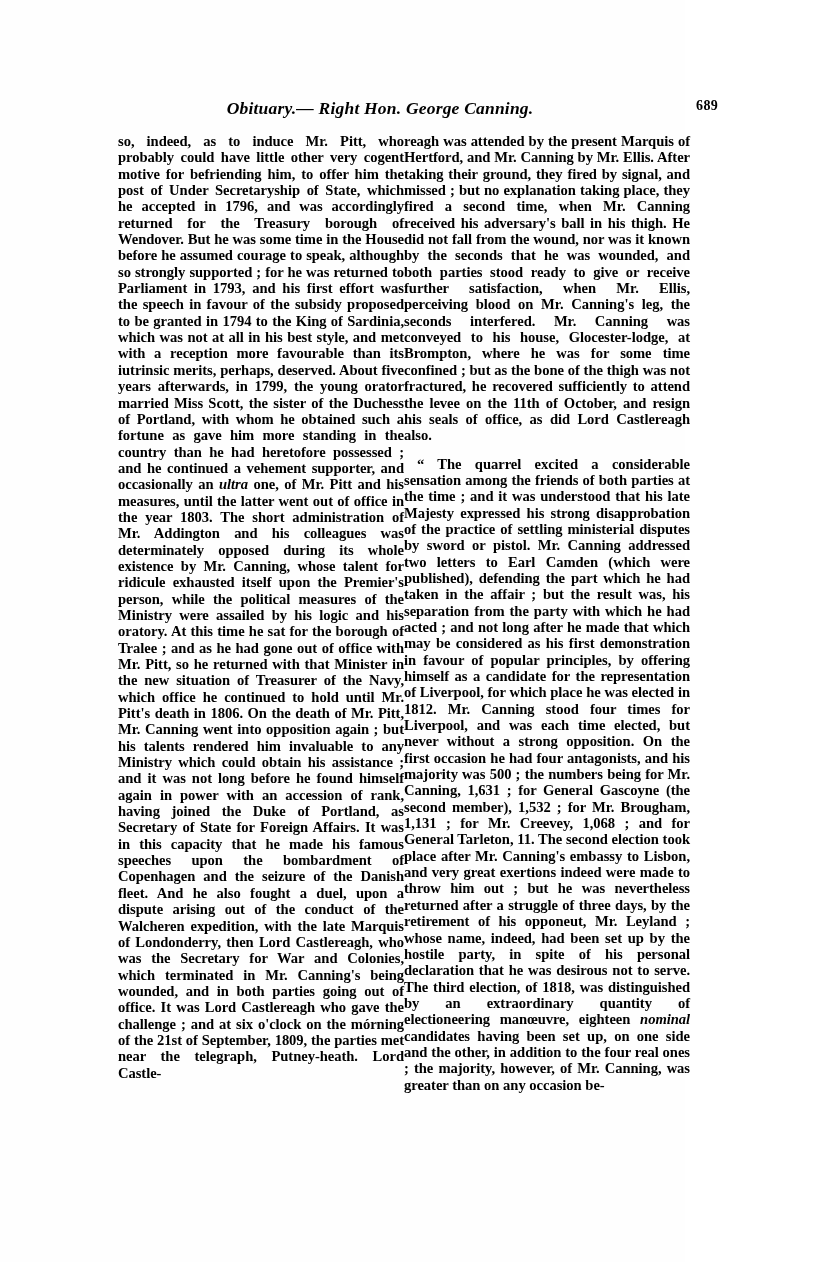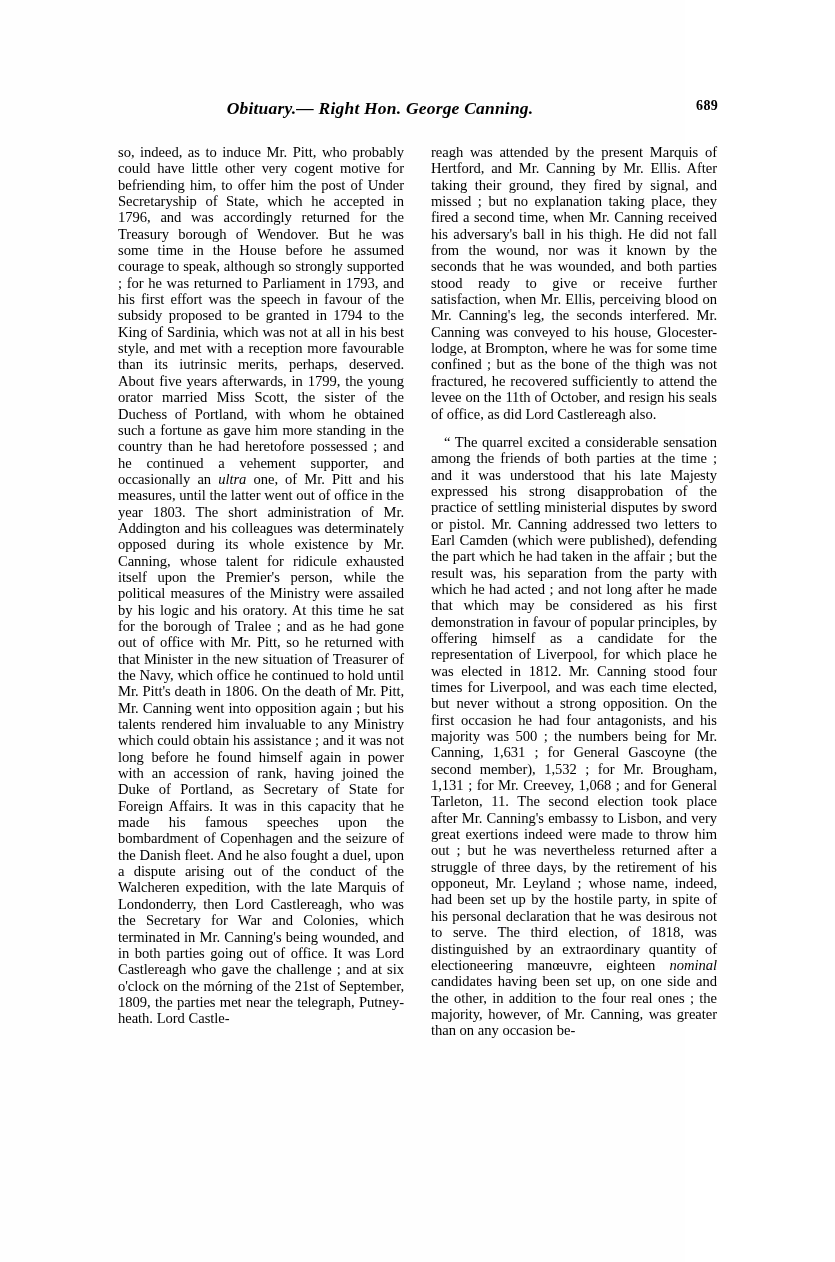--- a/index.html
+++ b/index.html
@@ -48,24 +48,24 @@
     top: 0;
     font-weight: bold;
     font-size: 14px;
     letter-spacing: 0.3px;
   }
 
   
   .columns {
     position: absolute;
     left: 118px;
-    top: 144px;
+    top: 133px;
     width: 600px;
     display: flex;
-    gap: 27px;
+    font-weight: bold;
   }
   .col {
     width: 286px;
   }
   .col p {
     margin: 0;
     text-align: justify;
     text-align-last: left;
     font-size: 14.6px;
     line-height: 16.34px;

